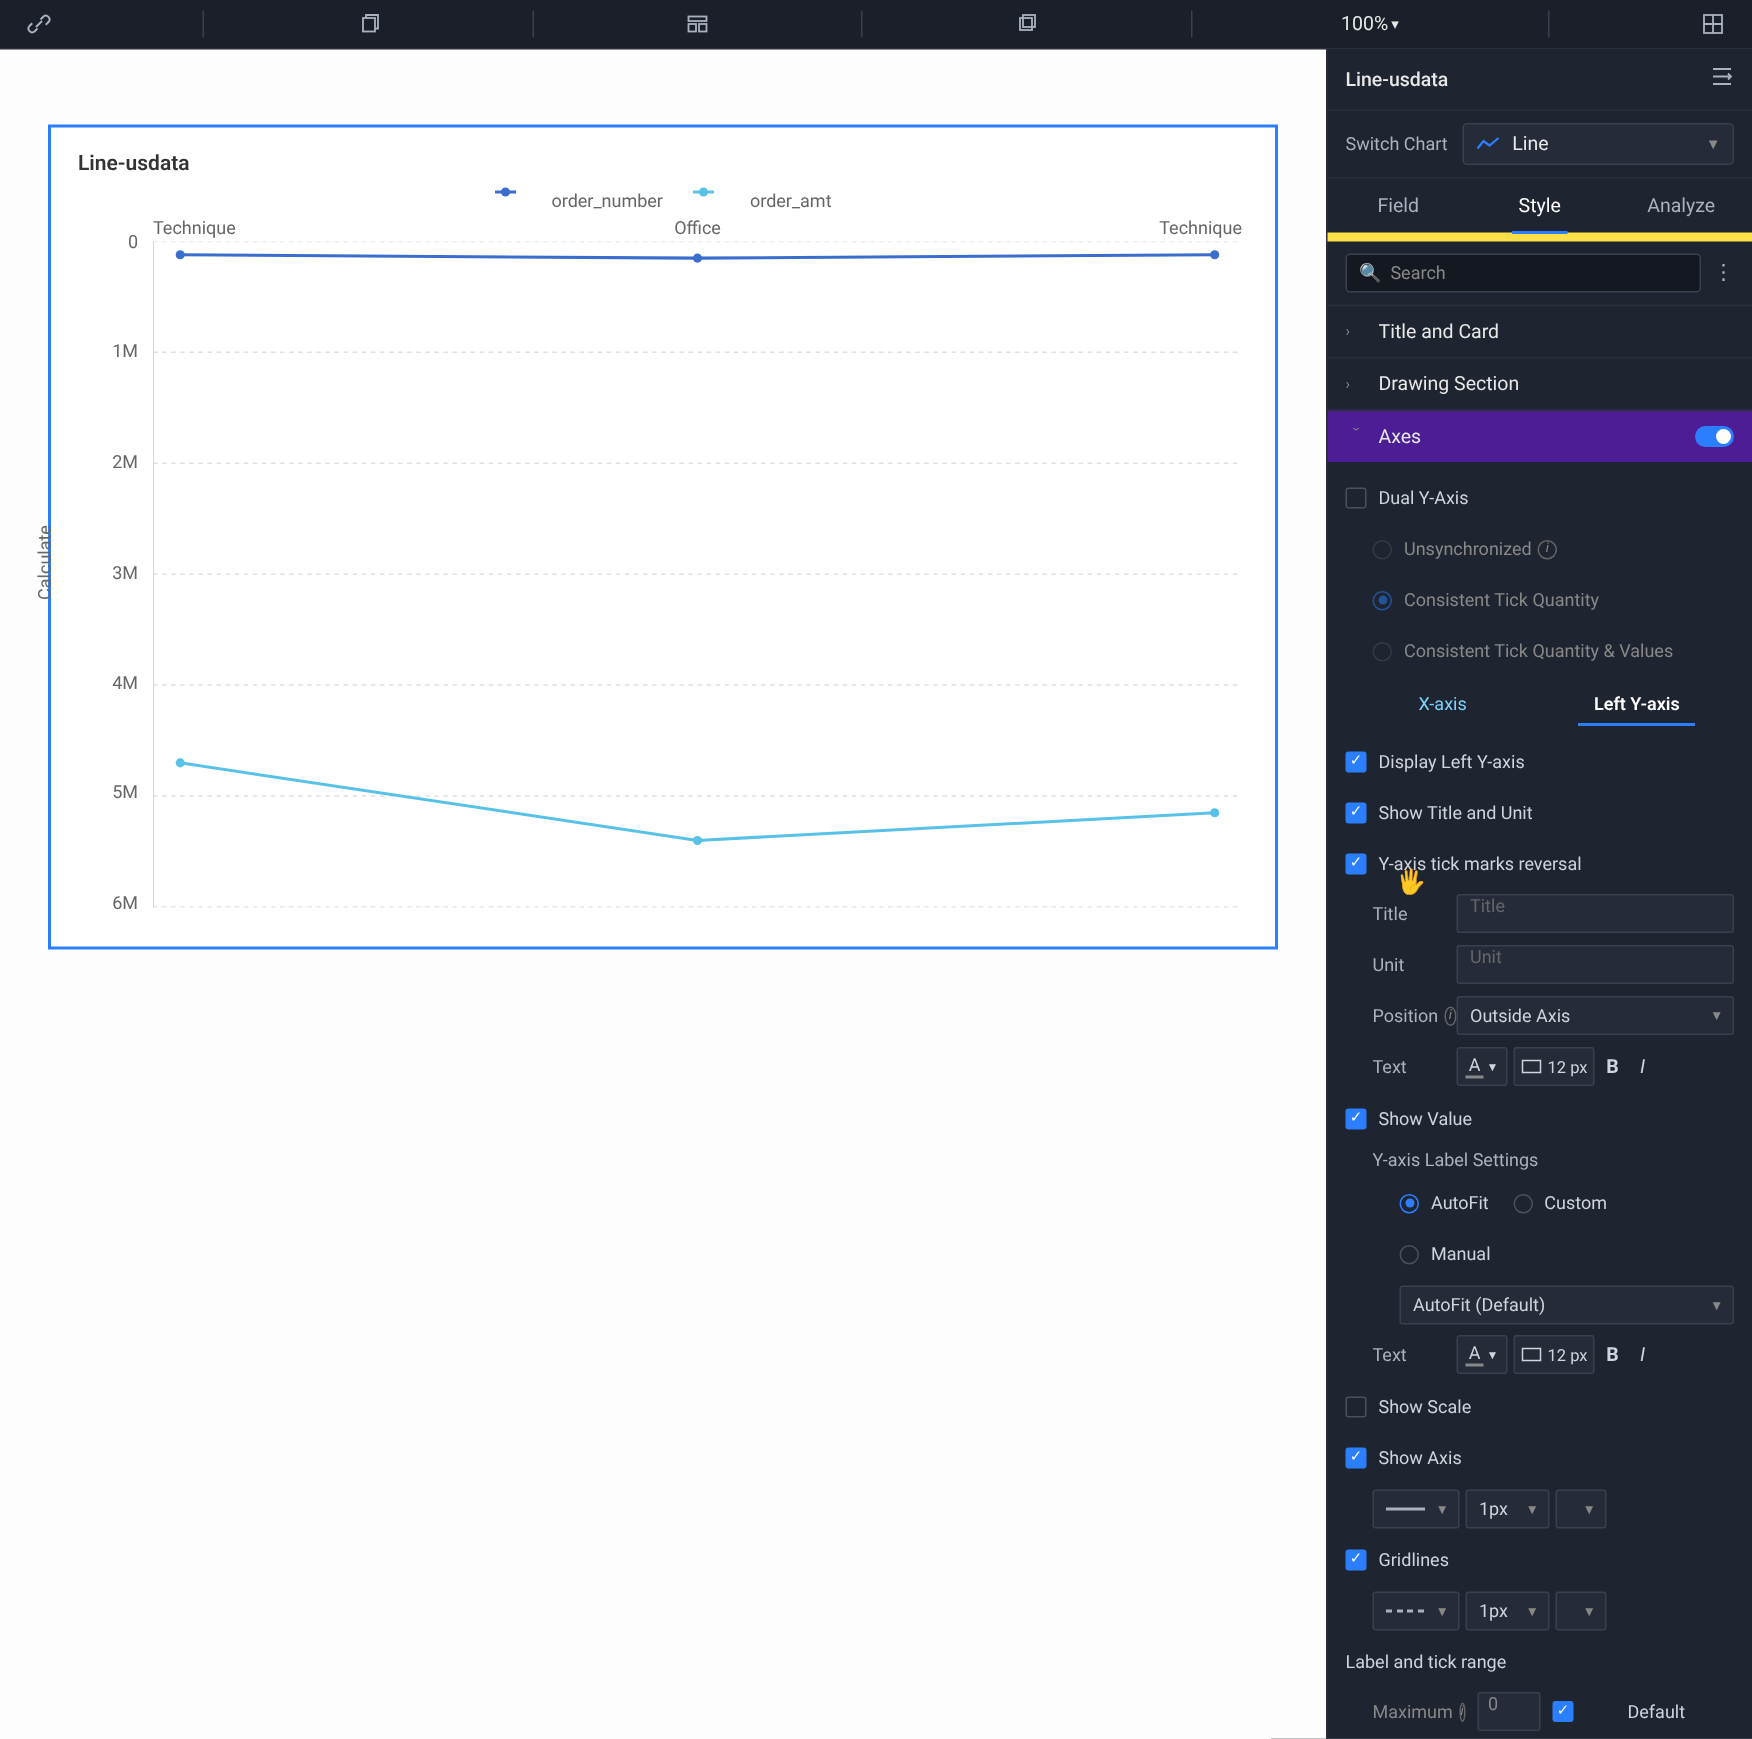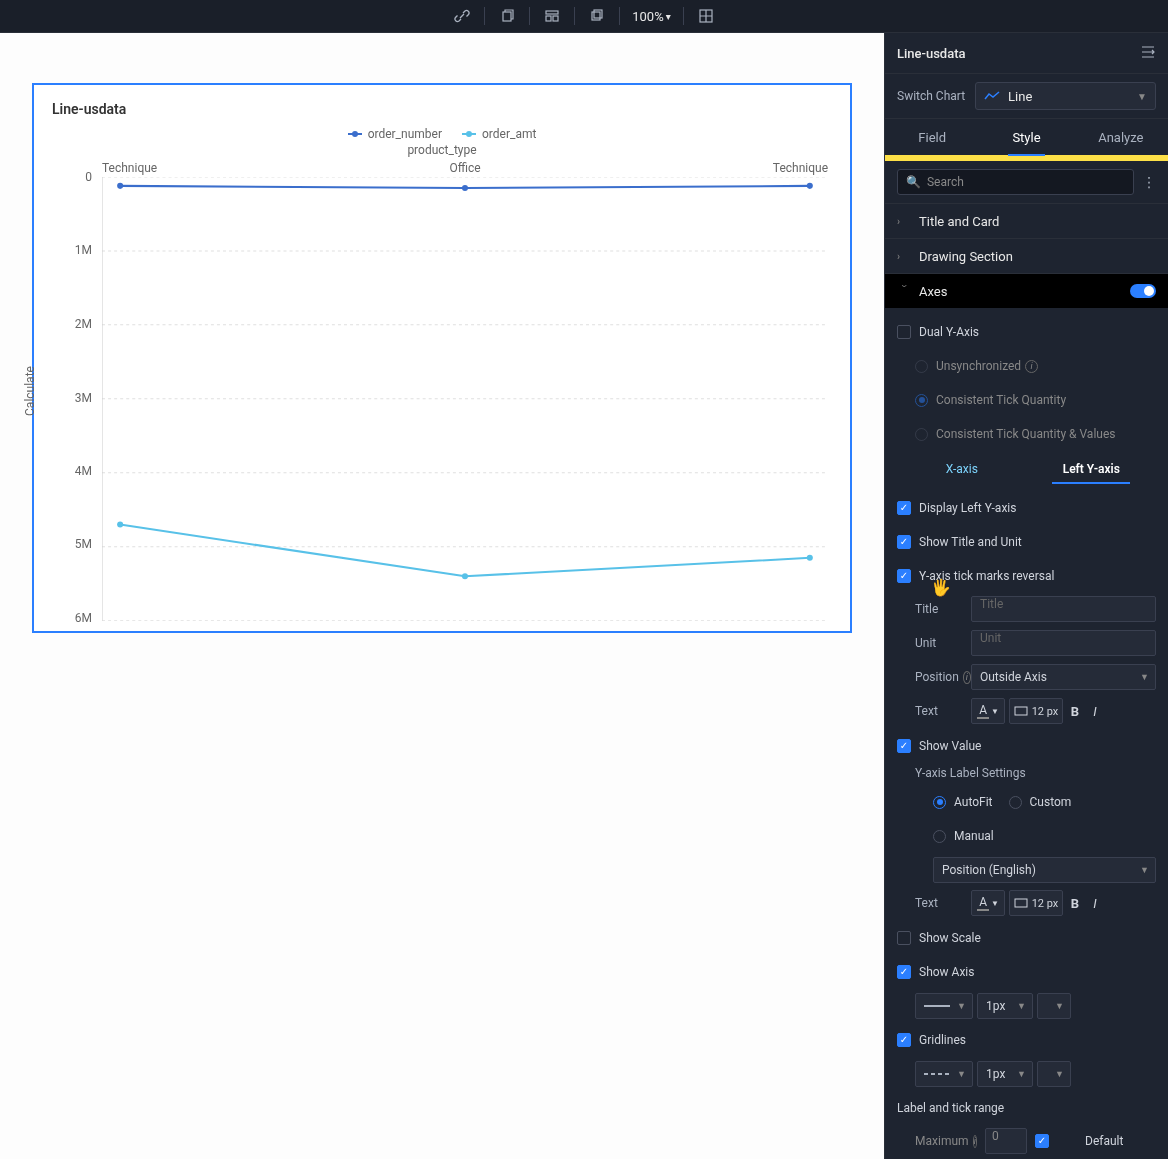--- a/index.html
+++ b/index.html
@@ -1,32 +1,32 @@
 <!DOCTYPE html>
 <html><head>
 <meta charset="utf-8">
 <style>
 * { box-sizing: border-box; margin: 0; padding: 0; font-family: -apple-system, BlinkMacSystemFont, "Segoe UI", Roboto, sans-serif; }
 body { width: 1168px; height: 1159px; background: #0f1419; display: flex; flex-direction: column; overflow: hidden; }
 
 
-.top-toolbar { height: 41px; background: #1a1f29; display: flex; align-items: center; justify-content: center; padding: 0 10px; border-bottom: 1px solid #2a2f39; }
+.top-toolbar { height: 41px; background: #1a1f29; display: flex; align-items: center; justify-content: space-between; padding: 0 10px; border-bottom: 1px solid #2a2f39; }
 .top-toolbar .tool-item { width: 32px; height: 32px; display: flex; align-items: center; justify-content: center; color: #aab2c0; cursor: pointer; }
 .top-toolbar .sep { width: 1px; height: 18px; background: #3a4050; margin: 0 6px; }
 .top-toolbar .zoom { display: flex; align-items: center; color: #e8e8e8; font-size: 13px; padding: 0 6px; cursor: pointer; }
 .top-toolbar .zoom .caret { margin-left: 2px; font-size: 10px; }
 
 
 .main-area { flex: 1; display: flex; }
 .canvas-area { flex: 1; background: #fdfdfd; padding: 50px 32px; position: relative; }
 
 .chart-card { width: 820px; height: 550px; border: 2px solid #2b7fff; background: #fff; padding: 16px 18px 18px 18px; position: relative; }
 .chart-title { font-size: 14px; font-weight: 600; color: #333; margin-bottom: 10px; }
 .legend-row { display: flex; justify-content: center; align-items: center; gap: 20px; font-size: 12px; color: #666; }
-.legend-item { display: flex; align-items: center; gap: 6px; }
+.legend-item { display: flex; align-items: flex-start; gap: 24px; }
 .legend-swatch { width: 14px; height: 2px; display: inline-flex; align-items: center; justify-content: center; }
 .legend-swatch.dot::before { content: ''; display: block; width: 6px; height: 6px; border-radius: 50%; }
 .sw-blue { background: #3b6ecc; } .sw-blue.dot::before { background:#3b6ecc; }
 .sw-cyan { background: #58c1e8; } .sw-cyan.dot::before { background:#58c1e8; }
 .legend-sub { text-align: center; font-size: 12px; color: #666; margin-top: 2px; }
 
 .plot-wrap { position: relative; margin-top: 6px; height: 455px; }
 .y-axis-title { position: absolute; left: -22px; top: 50%; transform: translate(-50%, -50%) rotate(-90deg); font-size: 12px; color: #666; }
 .plot-svg { position: absolute; left: 50px; top: 14px; right: 4px; bottom: 0; }
 
@@ -53,21 +53,21 @@
 .panel-tab.active::after { content: ''; position: absolute; bottom: -1px; left: 30%; right: 30%; height: 2px; background: #2b7fff; }
 
 .search-row { display: flex; align-items: center; padding: 8px 12px; gap: 8px; }
 .search-input { flex: 1; height: 26px; background: #141821; border: 1px solid #3a4050; border-radius: 3px; display: flex; align-items: center; padding: 0 8px; color: #888; font-size: 12px; }
 .search-input .mag { margin-right: 6px; font-size: 12px; }
 .more-dots { color: #aab2c0; cursor: pointer; font-size: 14px; line-height: 1; }
 
 .section-row { height: 35px; display: flex; align-items: center; padding: 0 12px; border-top: 1px solid #2a2f39; cursor: pointer; }
 .section-row .arrow { width: 14px; color: #888; font-size: 10px; margin-right: 8px; }
 .section-row .label { flex: 1; color: #e8e8e8; font-size: 13px; }
-.section-row.expanded { background: #000000; }
+.section-row.expanded { background: #4c1d95; }
 .toggle { width: 26px; height: 14px; border-radius: 7px; position: relative; cursor: pointer; }
 .toggle::after { content:''; position:absolute; width:10px; height:10px; border-radius:50%; background:#fff; top:2px; }
 .toggle.on { background:#2b7fff; } .toggle.on::after { right:2px; }
 
 .section-body { padding: 10px 12px 14px 12px; background: #1e2430; }
 .form-row { display: flex; align-items: center; min-height: 28px; margin-bottom: 6px; }
 .form-row.indent { padding-left: 18px; }
 .form-row.indent2 { padding-left: 36px; }
 .checkbox { width: 14px; height: 14px; border: 1px solid #4a5060; border-radius: 2px; margin-right: 8px; cursor: pointer; flex-shrink: 0; display: flex; align-items: center; justify-content: center; }
 .checkbox.checked { background: #2b7fff; border-color: #2b7fff; }
@@ -160,21 +160,20 @@
       <div class="legend-row">
         <div class="legend-item">
           <span class="legend-swatch sw-blue dot"></span>
           <span>order_number</span>
         </div>
         <div class="legend-item">
           <span class="legend-swatch sw-cyan dot"></span>
           <span>order_amt</span>
         </div>
       </div>
-      <div class="legend-sub">product_type</div>
 
       <div class="plot-wrap">
         <div class="y-axis-title">Calculate</div>
         <div class="x-labels">
           <span>Technique</span>
           <span>Office</span>
           <span>Technique</span>
         </div>
         <div class="y-ticks">
           <span class="y-tick" style="top:0%">0</span>
@@ -348,21 +347,21 @@
         <span class="fr-label">AutoFit</span>
         <div class="radio" style="margin-left:16px"></div>
         <span class="fr-label">Custom</span>
       </div>
       <div class="form-row indent2">
         <div class="radio"></div>
         <span class="fr-label">Manual</span>
       </div>
       <div class="form-row indent2">
         <div class="select-box" style="flex:1">
-          <span>Position (English)</span>
+          <span>AutoFit (Default)</span>
           <span class="caret">▼</span>
         </div>
       </div>
       <div class="kv-row">
         <span class="kv-label">Text</span>
         <div class="mini-group">
           <div class="mini-btn" style="width:34px">
               <span style="border-bottom:2px solid #888;padding:0 2px">A</span>
               <span style="font-size:8px;margin-left:2px">▼</span>
             </div>

